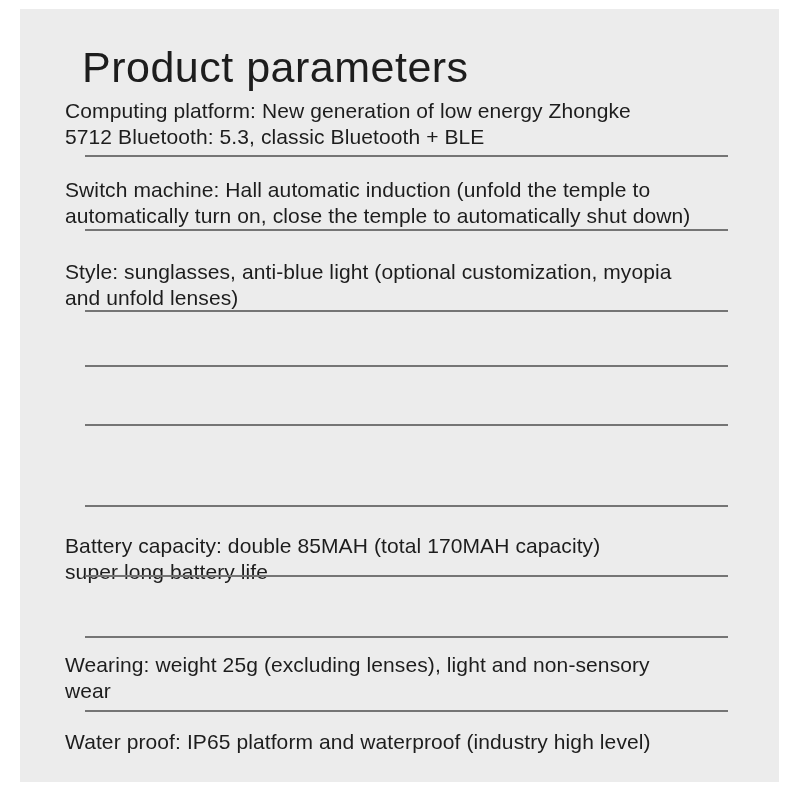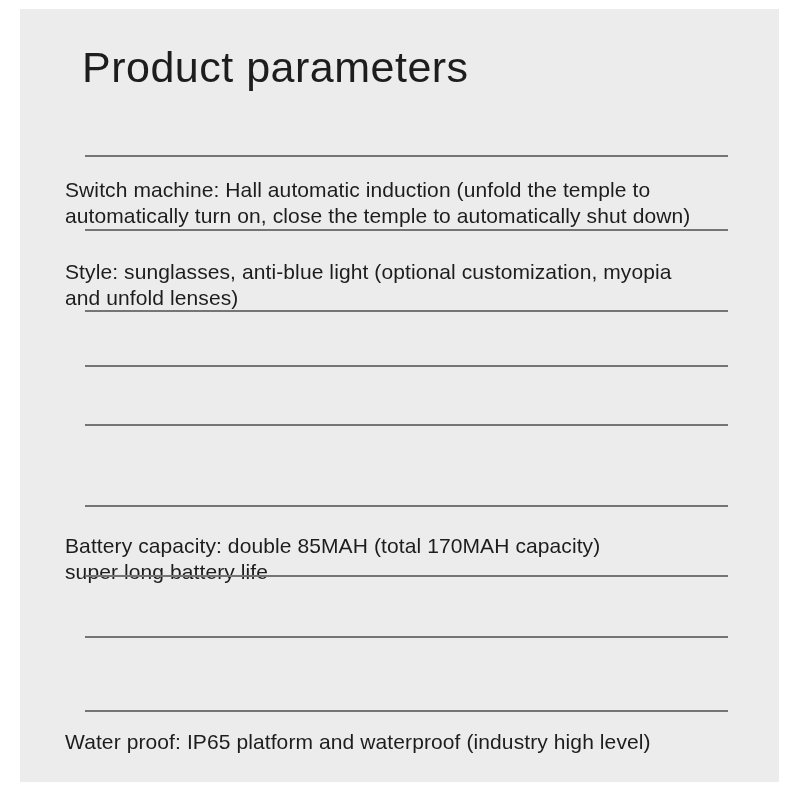--- a/index.html
+++ b/index.html
@@ -53,20 +53,22 @@
     background: var(--divider, #757575);
   }
 </style>
 </head>
 <body>
 
 <div class="panel">
 
   <h1 class="title">Product parameters</h1>
 
+  <div class="spec" style="top:89px">Computing platform: New generation of low energy Zhongke
+5712 Bluetooth: 5.3, classic Bluetooth + BLE</div>
   <div class="rule" style="top:146px"></div>
 
   <div class="spec" style="top:168px">Switch machine: Hall automatic induction (unfold the temple to
 automatically turn on, close the temple to automatically shut down)</div>
   <div class="rule" style="top:220px"></div>
 
   <div class="spec" style="top:250px">Style: sunglasses, anti-blue light (optional customization, myopia
 and unfold lenses)</div>
   <div class="rule" style="top:301px"></div>
 
@@ -75,17 +77,19 @@
   <div class="rule" style="top:415px"></div>
 
   <div class="rule" style="top:496px"></div>
 
   <div class="spec" style="top:524px">Battery capacity: double 85MAH (total 170MAH capacity)
 super long battery life</div>
   <div class="rule" style="top:566px"></div>
 
   <div class="rule" style="top:627px"></div>
 
+  <div class="spec" style="top:643px">Wearing: weight 25g (excluding lenses), light and non-sensory
+wear</div>
   <div class="rule" style="top:701px"></div>
 
   <div class="spec" style="top:720px">Water proof: IP65 platform and waterproof (industry high level)</div>
 
 </div>
 
 </body></html>

